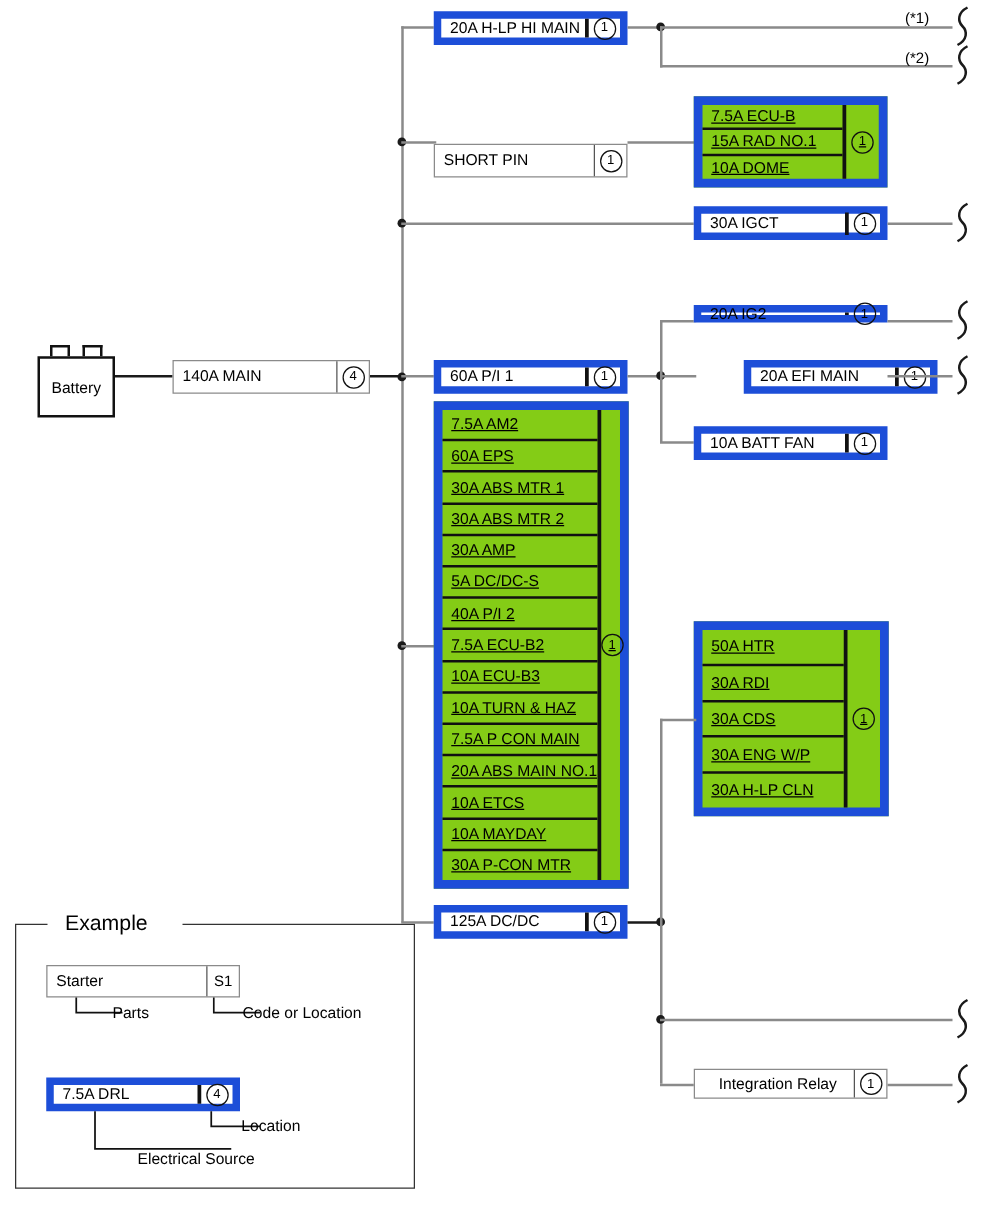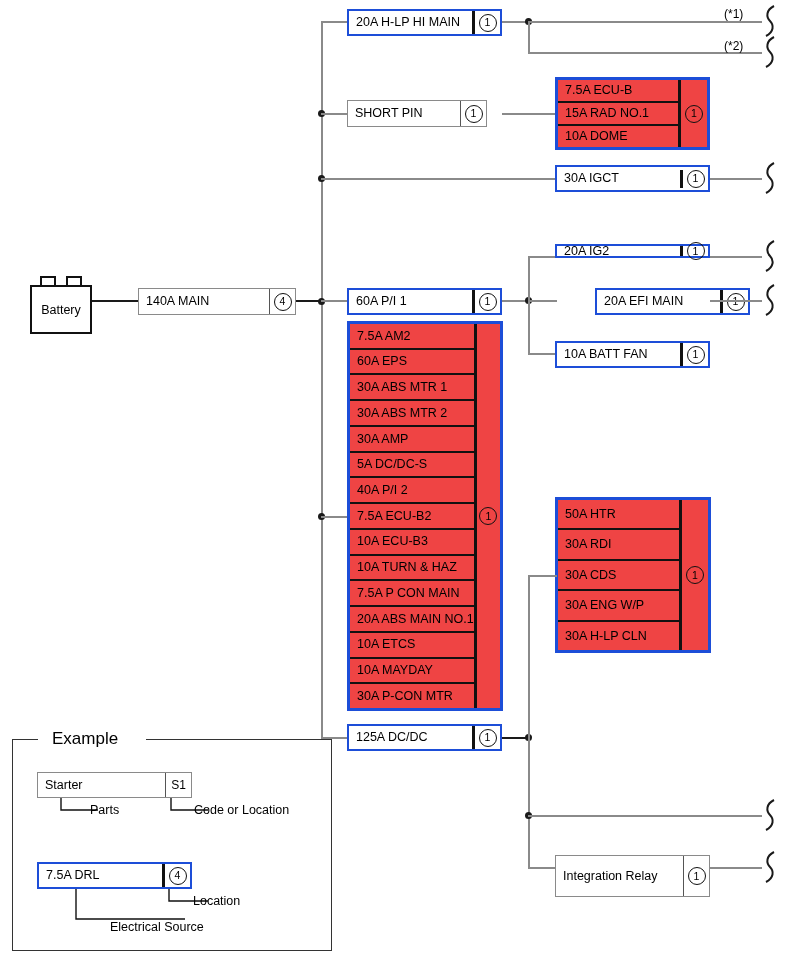--- a/index.html
+++ b/index.html
@@ -15,21 +15,21 @@
   .wire.h{height:2px;}
   .wire.v{width:2px;}
   .wire.dark{background:#1a1a1a;}
   .dot{position:absolute;width:7px;height:7px;border-radius:50%;background:#1a1a1a;}
 
   
   .box{
     position:absolute;box-sizing:border-box;
     background:#fff;display:flex;align-items:stretch;
   }
-  .box.thick{border:2px solid #1d4ed8;}
+  .box.thick{border:6px solid #1d4ed8;}
   .box.thin{border:1px solid #8a8a8a;}
   .box .label{
     flex:1;display:flex;align-items:center;
     padding-left:7px;font-size:12.5px;line-height:1;white-space:nowrap;
   }
   .box .code{
     width:25px;display:flex;align-items:center;justify-content:center;
     font-size:12px;
   }
   .box.thick .code{border-left:3px solid #111;}
@@ -37,22 +37,22 @@
 
   
   .circ{
     display:inline-flex;align-items:center;justify-content:center;
     width:16px;height:16px;border:1px solid #111;border-radius:50%;
     font-size:10.5px;line-height:1;
   }
 
   
   .group{
-    position:absolute;box-sizing:border-box;border:3px solid #1d4ed8;
-    background:#ef4444;display:flex;
+    position:absolute;box-sizing:border-box;border:7px solid #1d4ed8;
+    background:#84cc16;display:flex;text-decoration:underline;
   }
   .group .rows{flex:1;display:flex;flex-direction:column;}
   .group .rows .row{
     flex:1;display:flex;align-items:center;padding-left:7px;
     font-size:12.5px;line-height:1;white-space:nowrap;
     border-bottom:2px solid #111;box-sizing:border-box;
   }
   .group .rows .row:last-child{border-bottom:none;}
   .group .codecell{
     width:26px;border-left:3px solid #111;
@@ -130,21 +130,21 @@
   <div class="wire h" style="left:528px;top:21px;width:234px;"></div>
 
   <div class="wire v" style="left:528px;top:21px;height:33px;"></div>
   <div class="wire h" style="left:528px;top:52px;width:234px;"></div>
 
   <div class="ref" style="left:724px;top:8px;">(*1)</div>
   <div class="ref" style="left:724px;top:40px;">(*2)</div>
 
   <div class="dot" style="left:318px;top:110px;"></div>
   <div class="wire h" style="left:321px;top:113px;width:28px;"></div>
-  <div class="box thin" style="left:347px;top:100px;width:140px;height:27px;">
+  <div class="box thin" style="left:347px;top:115px;width:155px;height:27px;">
     <div class="label">SHORT PIN</div>
     <div class="code">
       <span class="circ">1</span>
     </div>
   </div>
   <div class="wire h" style="left:502px;top:113px;width:55px;"></div>
 
   <div class="group" style="left:555px;top:77px;width:155px;height:73px;">
     <div class="rows">
       <div class="row">7.5A ECU-B</div>
@@ -255,21 +255,21 @@
   </div>
   <div class="wire h dark" style="left:502px;top:737px;width:28px;"></div>
   <div class="dot" style="left:525px;top:734px;"></div>
 
   <div class="wire v" style="left:528px;top:575px;height:292px;"></div>
 
   <div class="dot" style="left:525px;top:812px;"></div>
   <div class="wire h" style="left:528px;top:815px;width:234px;"></div>
 
   <div class="wire h" style="left:528px;top:867px;width:29px;"></div>
-  <div class="box thin" style="left:555px;top:855px;width:155px;height:42px;">
+  <div class="box thin" style="left:555px;top:855px;width:155px;height:24px;padding-left:12px;">
     <div class="label">Integration Relay</div>
     <div class="code">
       <span class="circ">1</span>
     </div>
   </div>
   <div class="wire h" style="left:710px;top:867px;width:52px;"></div>
 
   <svg class="squig" style="left:762px;top:4px;" viewBox="0 0 16 34">
       <path d="M12 2 C4 6,4 13,8 17 C12 21,12 28,4 32" fill="none" stroke="#1a1a1a" stroke-width="2"></path>
     </svg>

